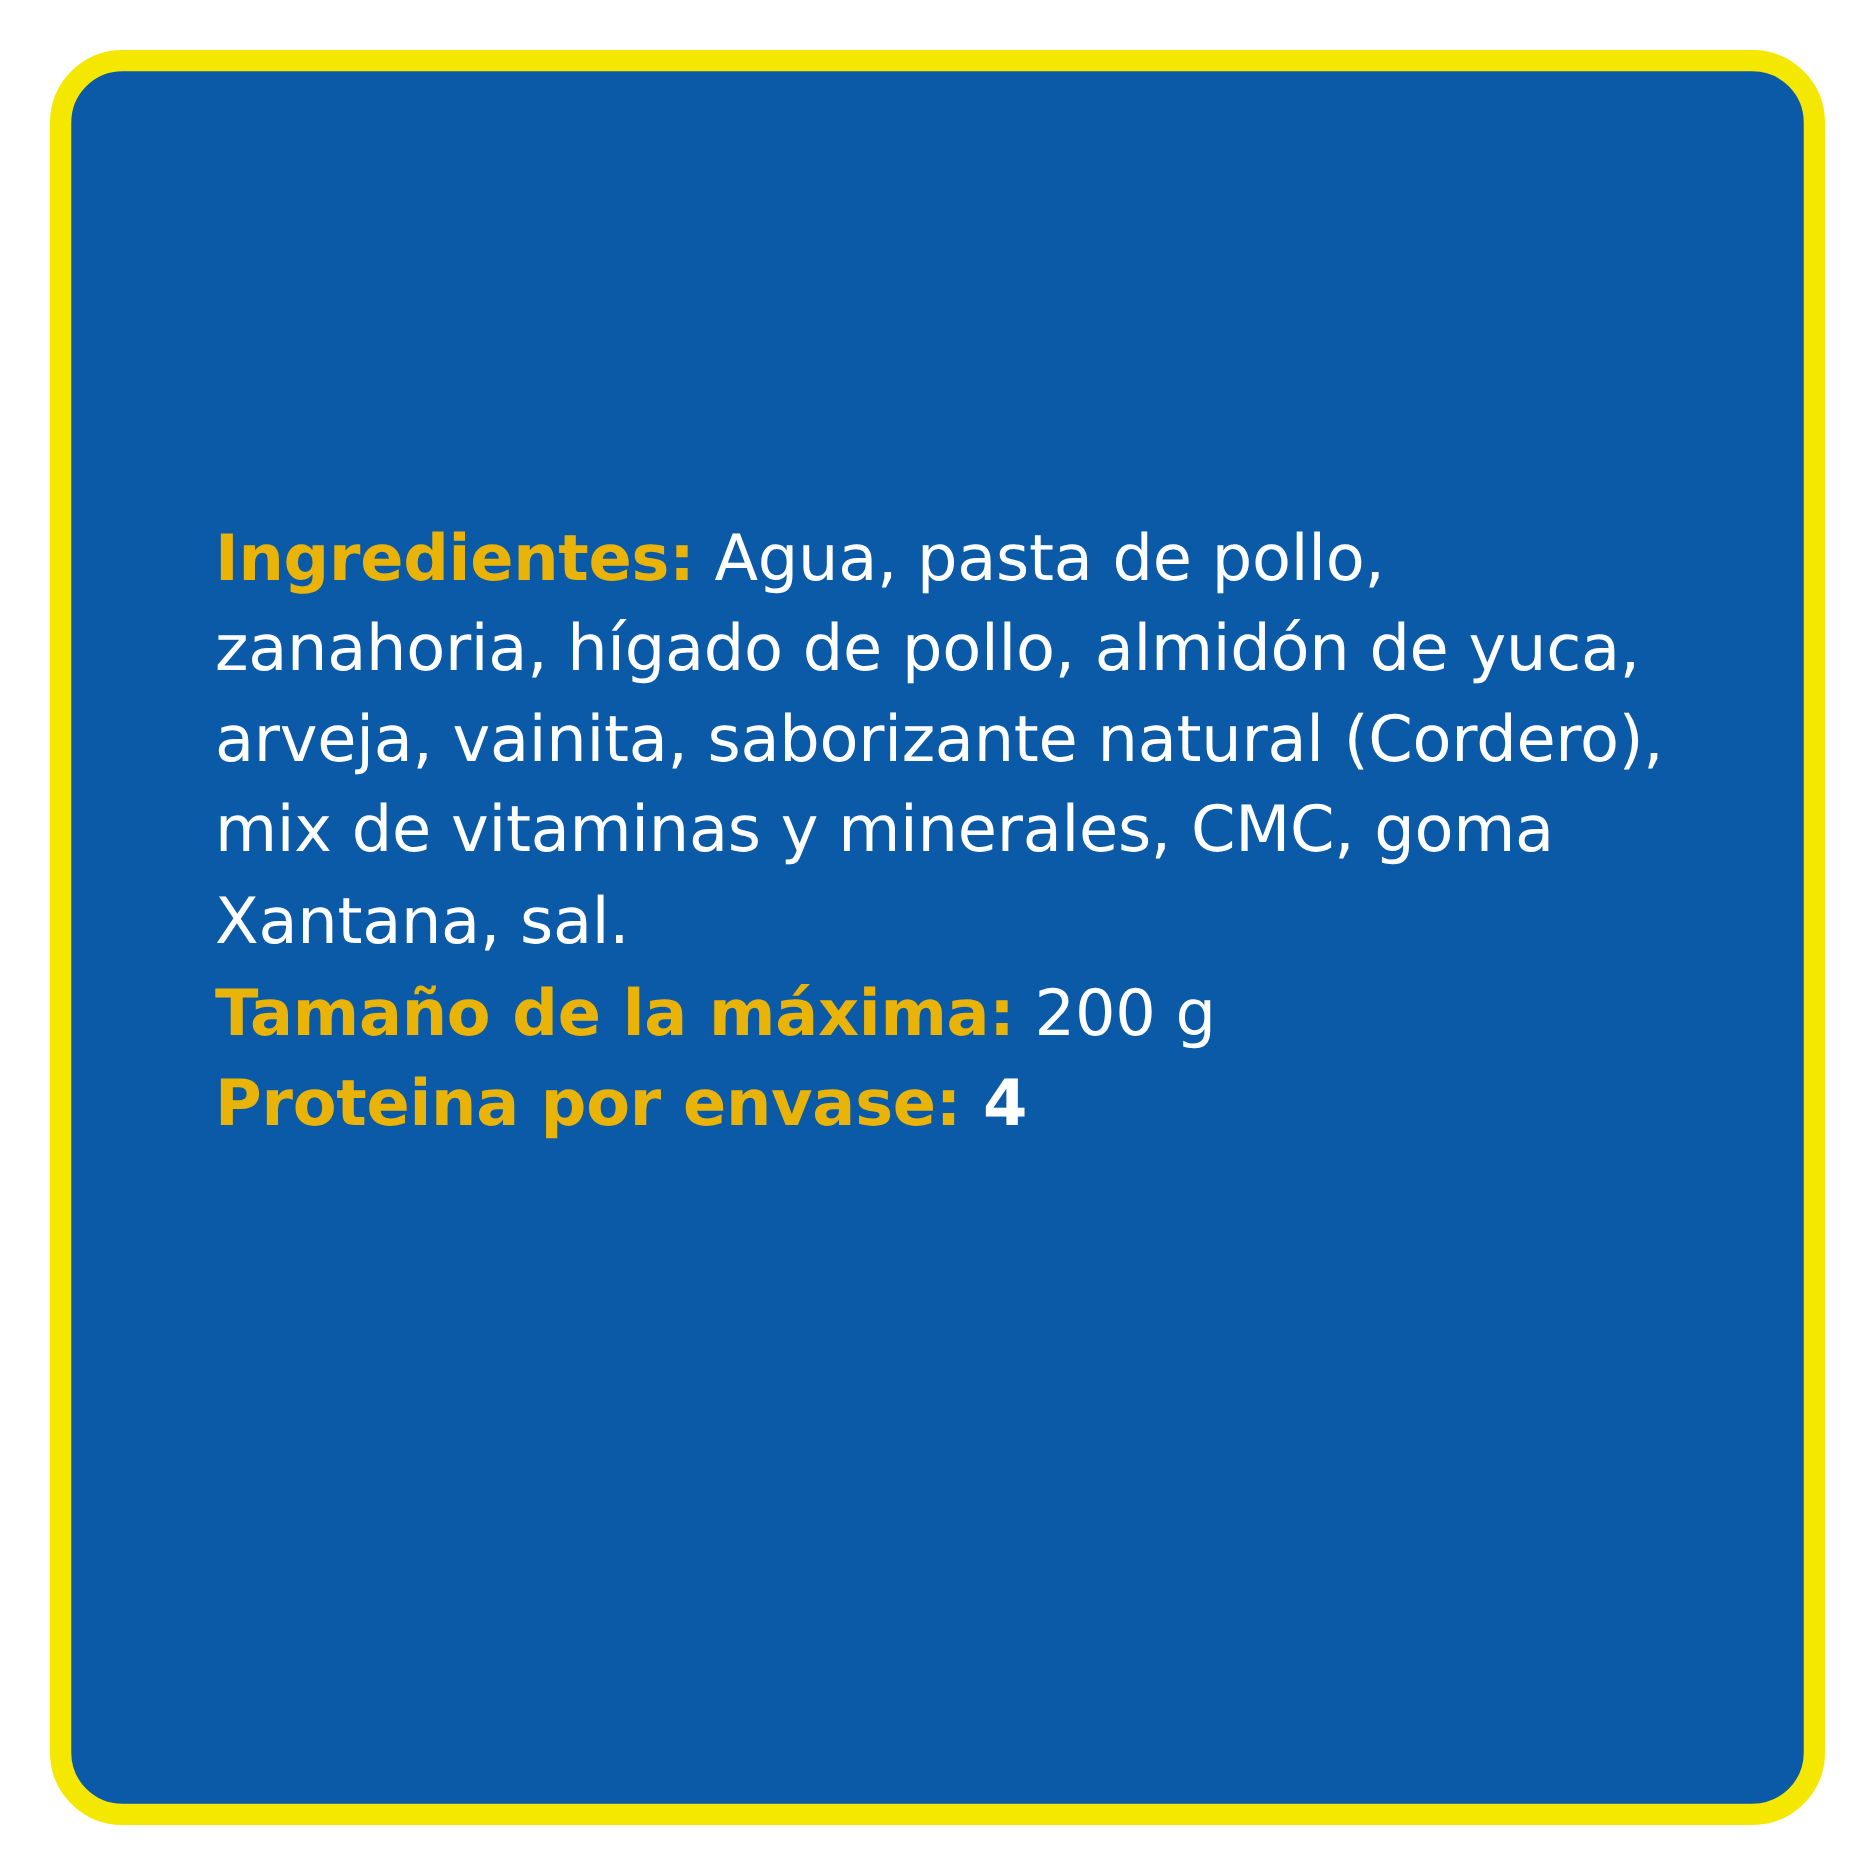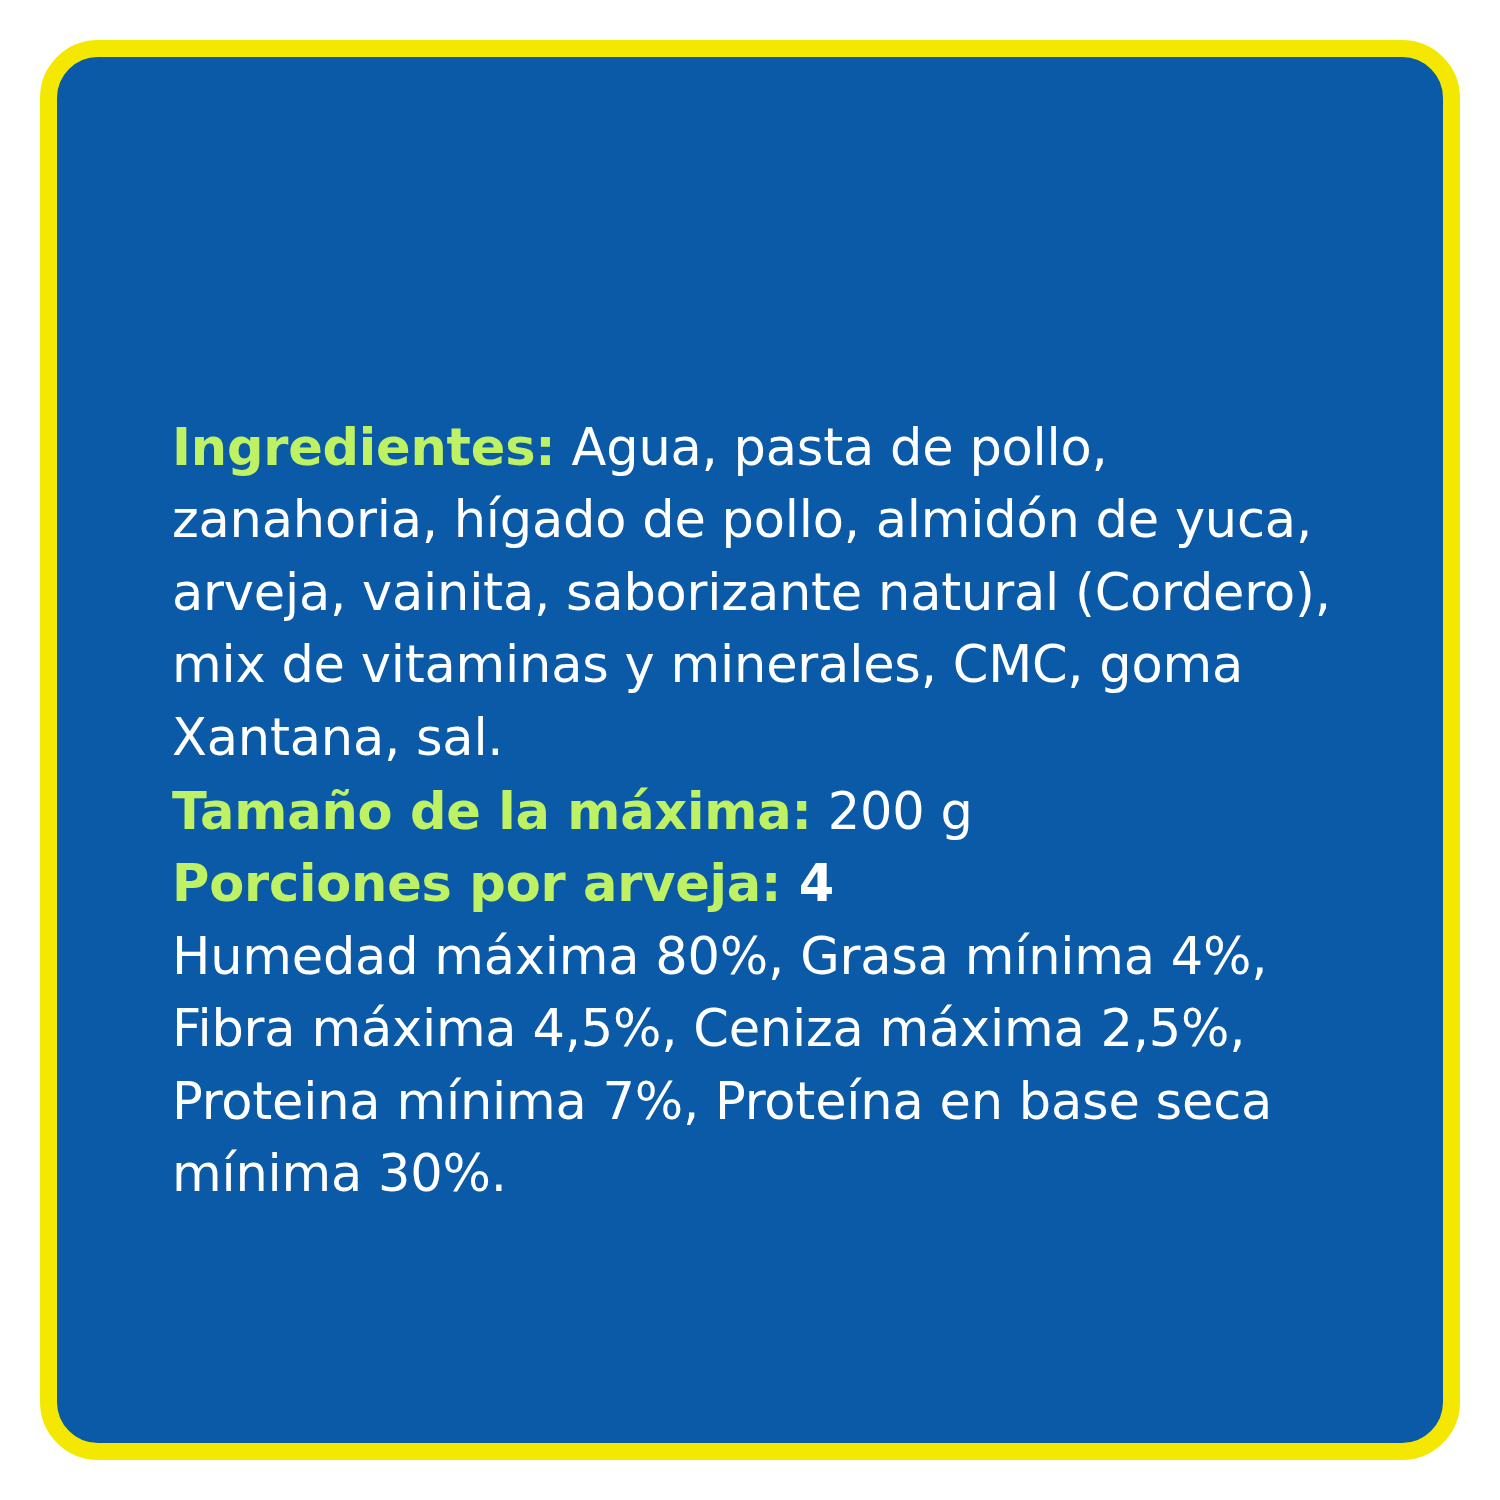--- a/index.html
+++ b/index.html
@@ -35,35 +35,34 @@
     font-size: 51px;
     line-height: 1.42;
     letter-spacing: -0.2px;
     margin: 0 0 2px 0;
     font-weight: 400;
   }
   .para.tight {
     margin-bottom: 0;
   }
   .hl {
-    color: #bef264;
+    color: #eab308;
     font-weight: 700;
   }
   .valbold {
     font-weight: 700;
   }
 </style>
 </head>
 <body>
 
 <div class="label-panel">
   <div class="content">
 
     <p class="para"><span class="hl">Ingredientes:</span><span> Agua, pasta de pollo, zanahoria, hígado de pollo, almidón de yuca, arveja, vainita, saborizante natural (Cordero), mix de vitaminas y minerales, CMC, goma Xantana, sal.</span></p>
 
     <p class="para tight"><span class="hl">Tamaño de la máxima:</span><span> 200 g</span></p>
 
-    <p class="para tight"><span class="hl">Porciones por arveja:</span><span class="valbold">&nbsp;<span>4</span></span></p>
+    <p class="para tight"><span class="hl">Proteina por envase:</span><span class="valbold">&nbsp;<span>4</span></span></p>
 
-    <p class="para">Humedad máxima 80%, Grasa mínima 4%, Fibra máxima 4,5%, Ceniza máxima 2,5%,  Proteina mínima 7%, Proteína en base seca mínima 30%.</p>
 
   </div>
 </div>
 
 </body></html>

